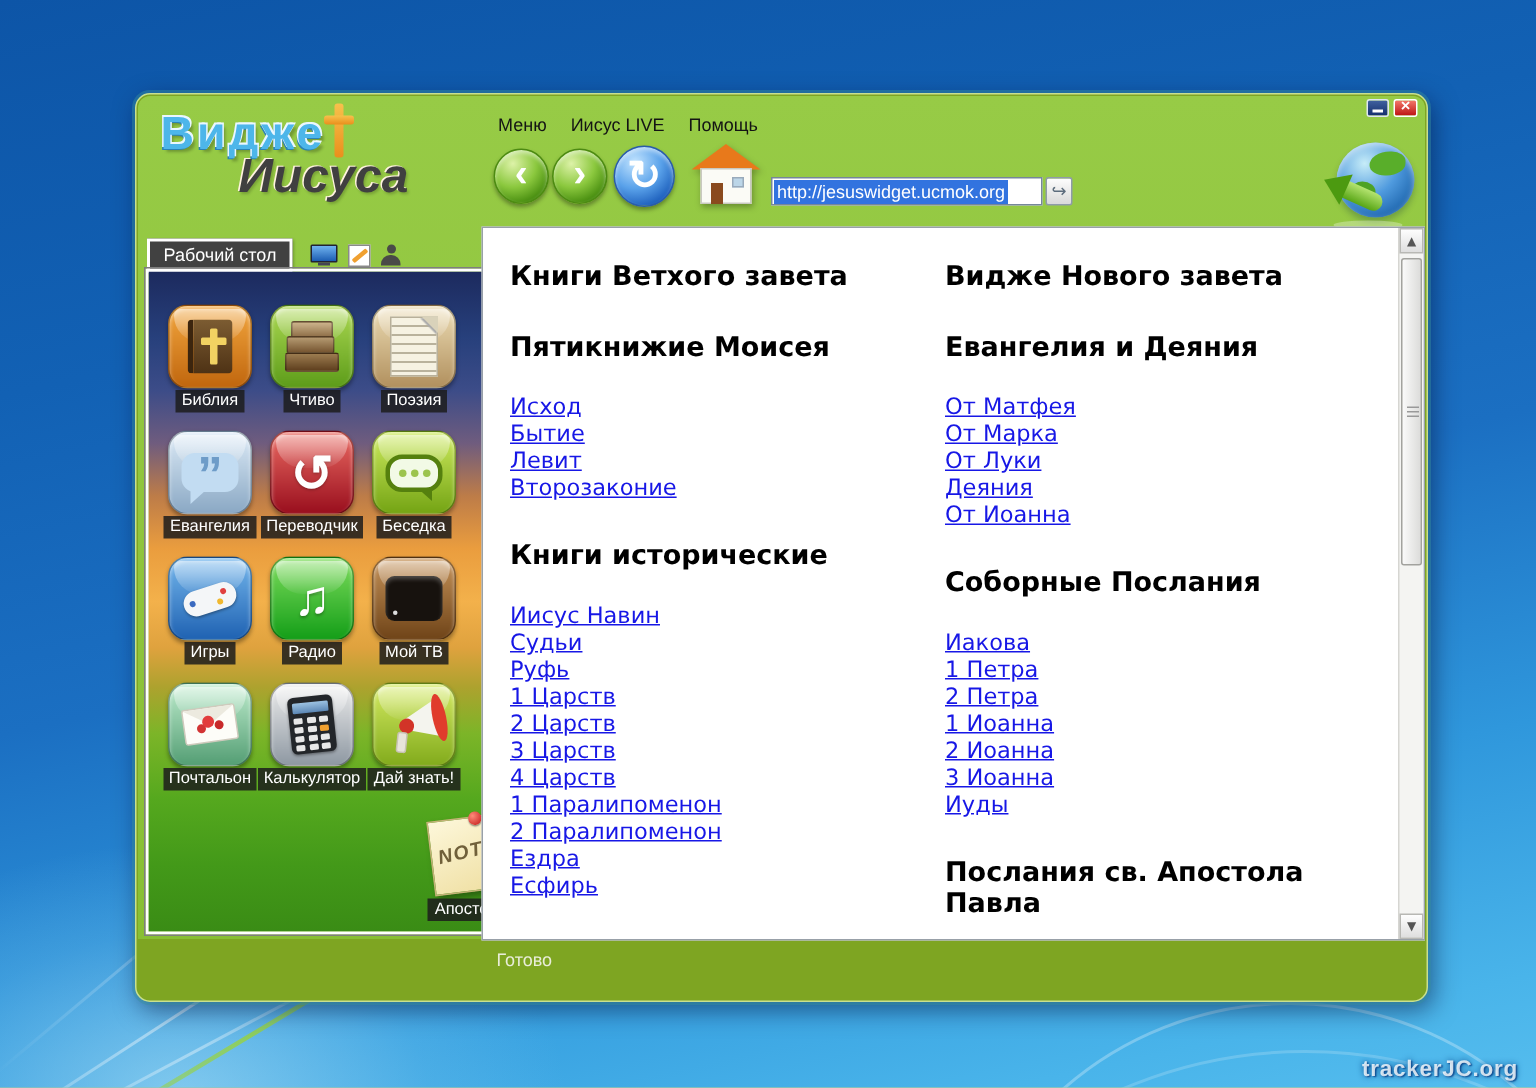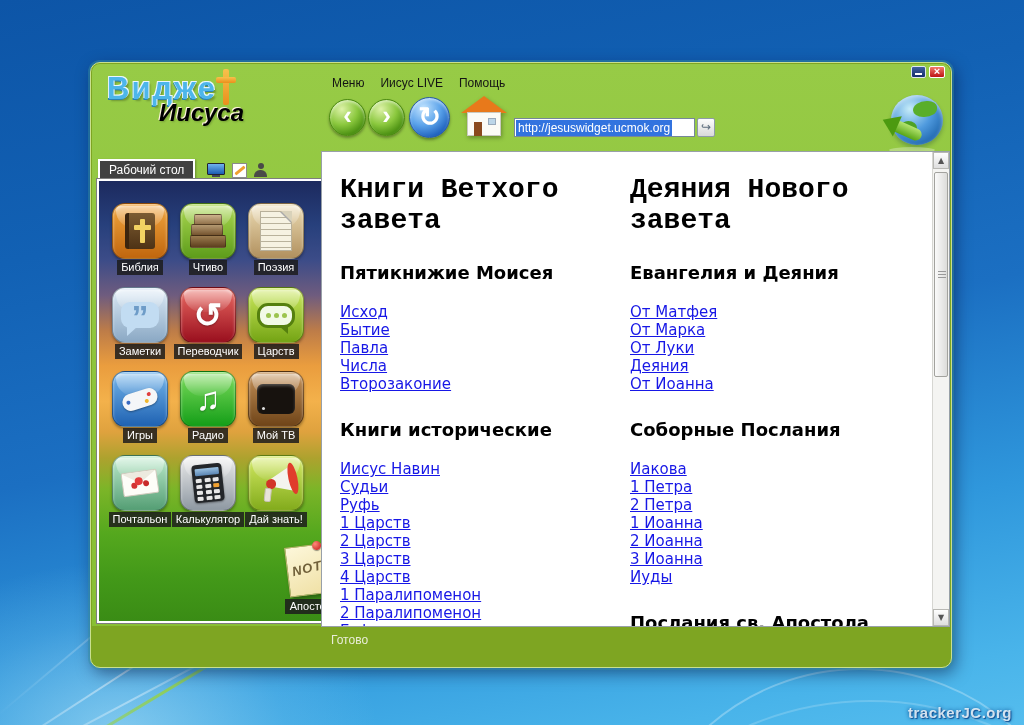--- a/index.html
+++ b/index.html
@@ -32,21 +32,21 @@
 
   
   .logo { position:absolute; left:16px; top:6px; width:210px; }
   .logo-l1 { font-size:31px; font-weight:bold; letter-spacing:2px; color:#4db6ea;
     text-shadow:-1px -1px 0 #eaf7ff, 1px -1px 0 #eaf7ff, -1px 1px 0 #2c82b4, 2px 2px 2px rgba(0,0,0,.25);
     display:inline-block; }
   .logo-cross { display:inline-block; position:relative; width:14px; height:36px; vertical-align:-6px; margin-left:2px; }
   .logo-cross i { position:absolute; background:linear-gradient(#f7c14c,#ea8f1c); border-radius:2px; }
   .logo-cross .v { left:4px; top:0; width:6px; height:36px; }
   .logo-cross .h { left:-3px; top:8px; width:20px; height:6px; }
-  .logo-l2 { margin:-8px 0 0 52px; font-size:24px; font-weight:bold; font-style:italic; color:#000000;
+  .logo-l2 { margin:-8px 0 0 52px; font-size:32px; font-weight:bold; font-style:italic; color:#404040;
     text-shadow:-1px -1px 0 #fff3df, 1px 1px 2px rgba(0,0,0,.2); }
 
   
   .menubar { position:absolute; left:241px; top:13px; display:flex; gap:16px; font-size:12px; color:#141414; }
   .menubar span { cursor:default; }
 
   
   .navrow { position:absolute; left:238px; top:33px; display:flex; align-items:center; }
   .sphere { width:37px; height:37px; border-radius:50%; margin-right:2px;
     background:radial-gradient(circle at 34% 26%, #ddf2a8, #8bc83e 45%, #4d9213 75%, #3b7c0b 100%);
@@ -202,21 +202,21 @@
     border-left:10px solid transparent; border-bottom:10px solid #d8c488; }
   .note-label { position:absolute; right:-4px; top:54px; background:rgba(28,28,28,0.85); color:#fff;
     font-size:11px; padding:1px 5px 2px; white-space:nowrap; }
 
   
   .content { position:absolute; left:230px; top:88px; width:629px; height:476px; background:#fff;
     border:1px solid #98a0a8; overflow:hidden; font-family:"DejaVu Sans", sans-serif; }
   .cols { display:flex; padding:14px 0 0 18px; }
   .colL { width:290px; flex:none; }
   .colR { width:296px; flex:none; }
-  .content h1 { font-size:28px; color:#000; margin:8px 0 26px; font-weight:bold;font-family:Liberation Mono, monospace; }
+  .content h1 { font-size:18px; color:#000; margin:8px 0 26px; font-weight:bold; }
   .content h2 { font-size:18px; color:#000; margin:26px 0 20px; font-weight:bold; }
   .content a { display:block; color:#1717e6; font-size:15px; line-height:18px; text-decoration:underline; cursor:pointer; }
 
   .scrollbar { position:absolute; right:0; top:0; width:17px; height:474px; background:#f4f4f2; border-left:1px solid #d6d6d2; }
   .sb-btn { width:16px; height:17px; background:linear-gradient(#fefefe,#dedede); border:1px solid #b8b8b4;
     color:#555; font-size:8px; text-align:center; line-height:15px; cursor:pointer; }
   .sb-btn.down { position:absolute; bottom:0; }
   .sb-thumb { position:absolute; left:1px; top:20px; width:14px; height:205px;
     background:linear-gradient(90deg,#fafafa,#dcdcda); border:1px solid #a2a29e; border-radius:2px; cursor:grab; }
   .sb-thumb::after { content:""; position:absolute; left:3px; top:98px; width:8px; height:1px; background:#999;
@@ -331,37 +331,37 @@
         <div class="cell">
           <div class="tile t-poetry">
               <div class="g-paper"></div>
             </div>
           <div class="tile-label">Поэзия</div>
         </div>
         <div class="cell">
           <div class="tile t-quote">
               <div class="g-bubble">”</div>
             </div>
-          <div class="tile-label">Заметки</div>
+          <div class="tile-label">Евангелия</div>
         </div>
         <div class="cell">
           <div class="tile t-trans">
               <div class="g-refresh">↺</div>
             </div>
           <div class="tile-label">Переводчик</div>
         </div>
         <div class="cell">
           <div class="tile t-chat">
               <div class="g-chatb">
                 <i></i>
                 <i></i>
                 <i></i>
               </div>
             </div>
-          <div class="tile-label">Царств</div>
+          <div class="tile-label">Беседка</div>
         </div>
         <div class="cell">
           <div class="tile t-games">
               <div class="g-pad">
                 <div class="d"></div>
               </div>
             </div>
           <div class="tile-label">Игры</div>
         </div>
         <div class="cell">
@@ -430,37 +430,37 @@
       </div>
     </div>
 
     <div class="content">
       <div class="cols">
         <div class="colL">
           <h1>Книги Ветхого завета</h1>
           <h2>Пятикнижие Моисея</h2>
           <a>Исход</a>
           <a>Бытие</a>
-          <a>Павла</a>
-          <a>Числа</a>
+          <a>Левит</a>
           <a>Второзаконие</a>
           <h2>Книги исторические</h2>
           <a>Иисус Навин</a>
           <a>Судьи</a>
           <a>Руфь</a>
           <a>1 Царств</a>
           <a>2 Царств</a>
           <a>3 Царств</a>
           <a>4 Царств</a>
           <a>1 Паралипоменон</a>
           <a>2 Паралипоменон</a>
+          <a>Ездра</a>
           <a>Есфирь</a>
         </div>
         <div class="colR">
-          <h1>Деяния Нового завета</h1>
+          <h1>Видже Нового завета</h1>
           <h2>Евангелия и Деяния</h2>
           <a>От Матфея</a>
           <a>От Марка</a>
           <a>От Луки</a>
           <a>Деяния</a>
           <a>От Иоанна</a>
           <h2>Соборные Послания</h2>
           <a>Иакова</a>
           <a>1 Петра</a>
           <a>2 Петра</a>

